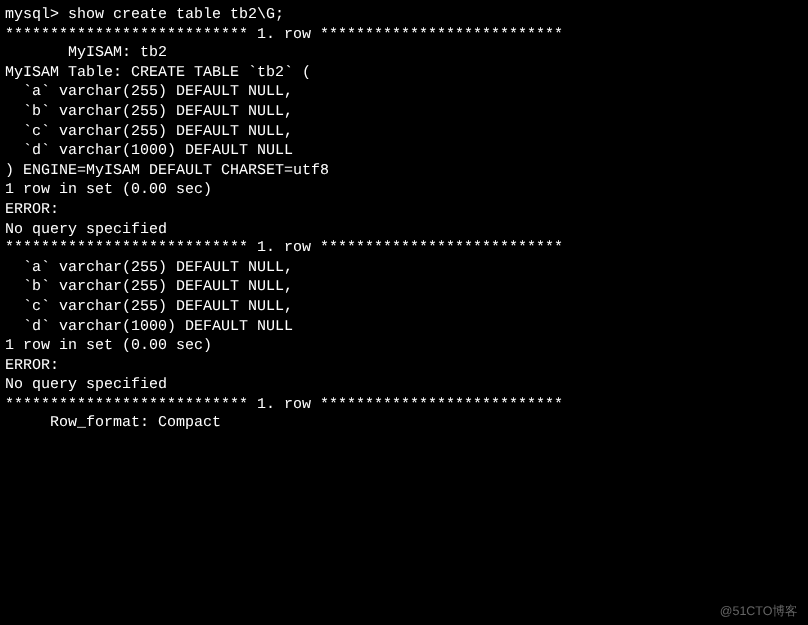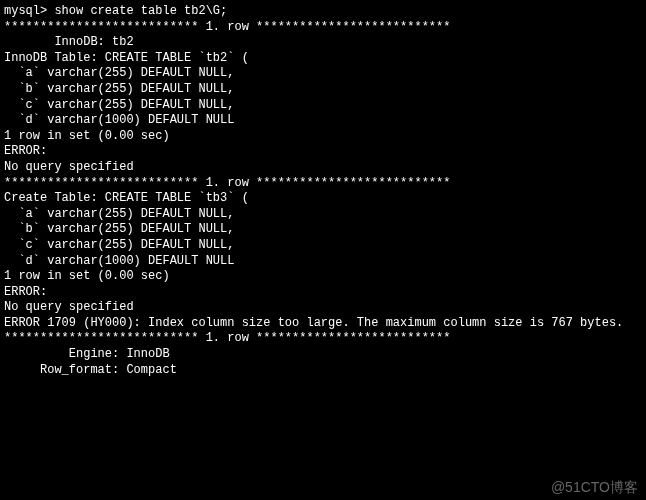--- a/index.html
+++ b/index.html
@@ -20,52 +20,50 @@
       position: relative;
     }
     .line {
       white-space: pre;
     }
     .watermark {
       position: absolute;
       bottom: 4px;
       right: 8px;
       color: #666;
-      font-size: 14px;
+      font-size: 10px;
       font-family: sans-serif;
     }
   </style>
 </head>
 <body>
 
 <div>
   <div class="line">mysql&gt; show create table tb2\G;</div>
   <div class="line">*************************** 1. row ***************************</div>
-  <div class="line">       InnoDB: tb2</div>
-  <div class="line">InnoDB Table: CREATE TABLE `tb2` (</div>
+  <div class="line">       MyISAM: tb2</div>
+  <div class="line">MyISAM Table: CREATE TABLE `tb2` (</div>
+  <div class="line">  `a` varchar(255) DEFAULT NULL,</div>
+  <div class="line">  `b` varchar(255) DEFAULT NULL,</div>
+  <div class="line">  `c` varchar(255) DEFAULT NULL,</div>
+  <div class="line">  `d` varchar(1000) DEFAULT NULL</div>
+  <div class="line">) ENGINE=MyISAM DEFAULT CHARSET=utf8</div>
+  <div class="line">1 row in set (0.00 sec)</div>
+  <div class="line"></div>
+  <div class="line">ERROR: </div>
+  <div class="line">No query specified</div>
+  <div class="line"></div>
+  <div class="line">*************************** 1. row ***************************</div>
   <div class="line">  `a` varchar(255) DEFAULT NULL,</div>
   <div class="line">  `b` varchar(255) DEFAULT NULL,</div>
   <div class="line">  `c` varchar(255) DEFAULT NULL,</div>
   <div class="line">  `d` varchar(1000) DEFAULT NULL</div>
   <div class="line">1 row in set (0.00 sec)</div>
   <div class="line"></div>
   <div class="line">ERROR: </div>
   <div class="line">No query specified</div>
   <div class="line"></div>
   <div class="line">*************************** 1. row ***************************</div>
-  <div class="line">Create Table: CREATE TABLE `tb3` (</div>
-  <div class="line">  `a` varchar(255) DEFAULT NULL,</div>
-  <div class="line">  `b` varchar(255) DEFAULT NULL,</div>
-  <div class="line">  `c` varchar(255) DEFAULT NULL,</div>
-  <div class="line">  `d` varchar(1000) DEFAULT NULL</div>
-  <div class="line">1 row in set (0.00 sec)</div>
-  <div class="line"></div>
-  <div class="line">ERROR: </div>
-  <div class="line">No query specified</div>
-  <div class="line"></div>
-  <div class="line">ERROR 1709 (HY000): Index column size too large. The maximum column size is 767 bytes.</div>
-  <div class="line">*************************** 1. row ***************************</div>
-  <div class="line">         Engine: InnoDB</div>
   <div class="line">     Row_format: Compact</div>
 
 </div>
 
 <div class="watermark">@51CTO博客</div>
 
 </body></html>

